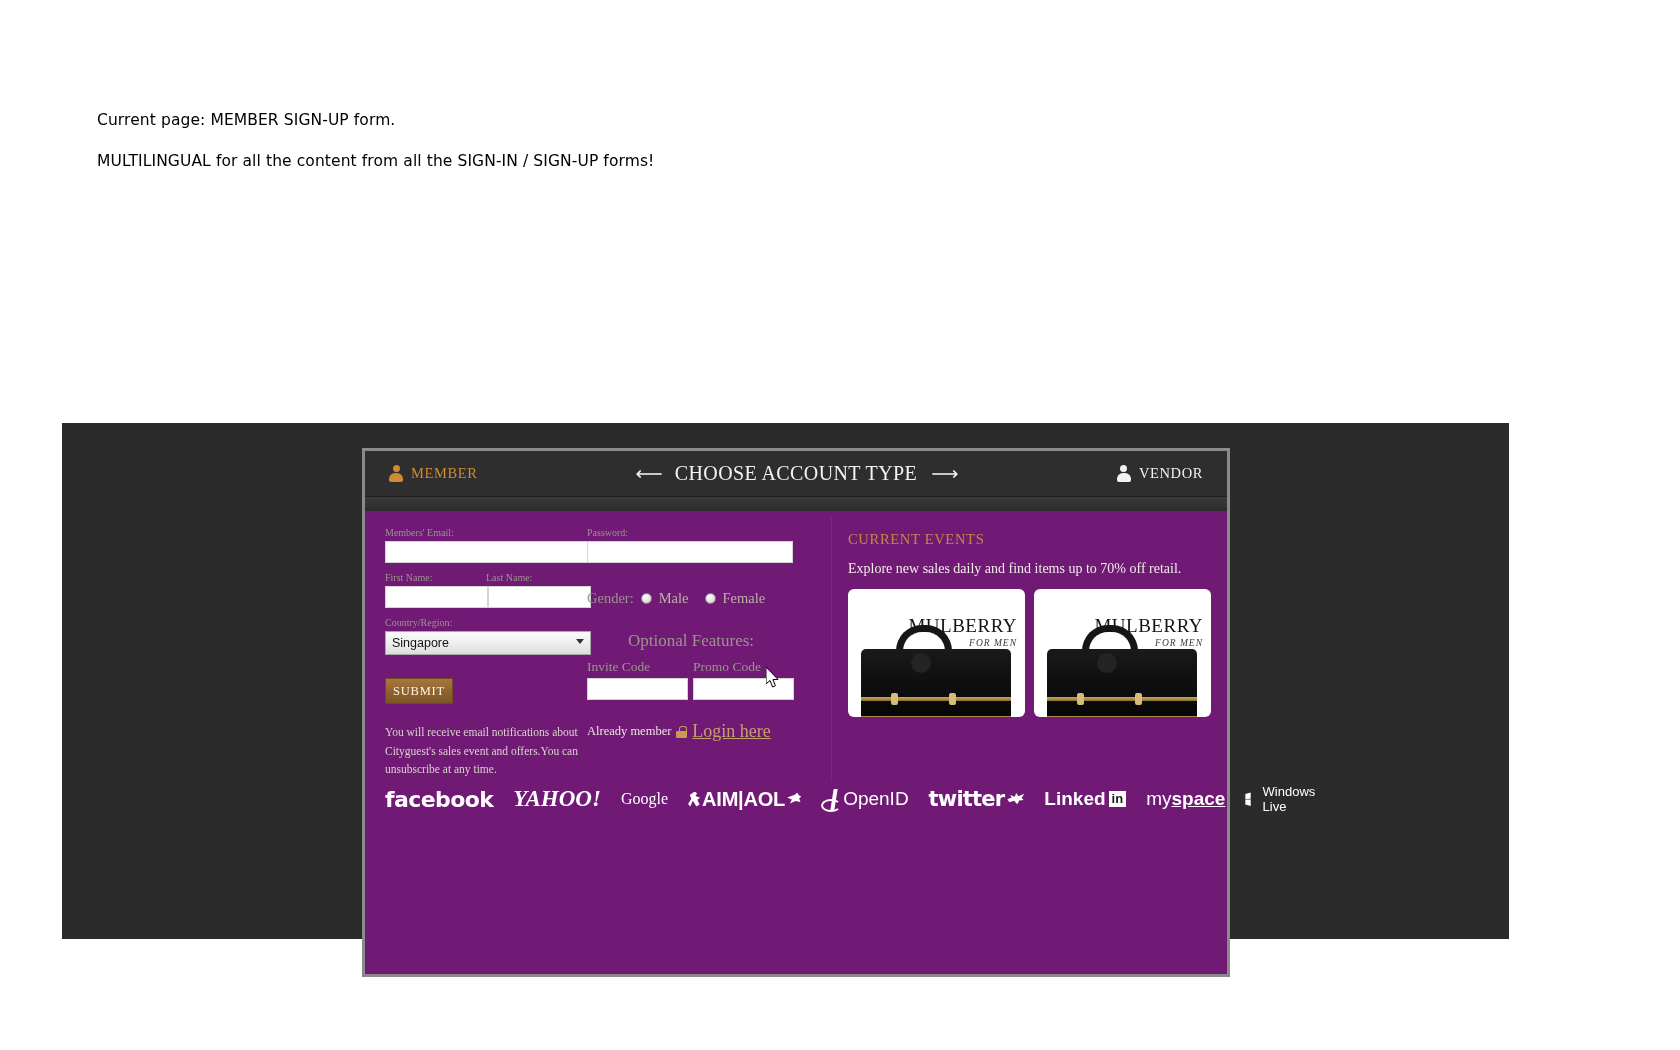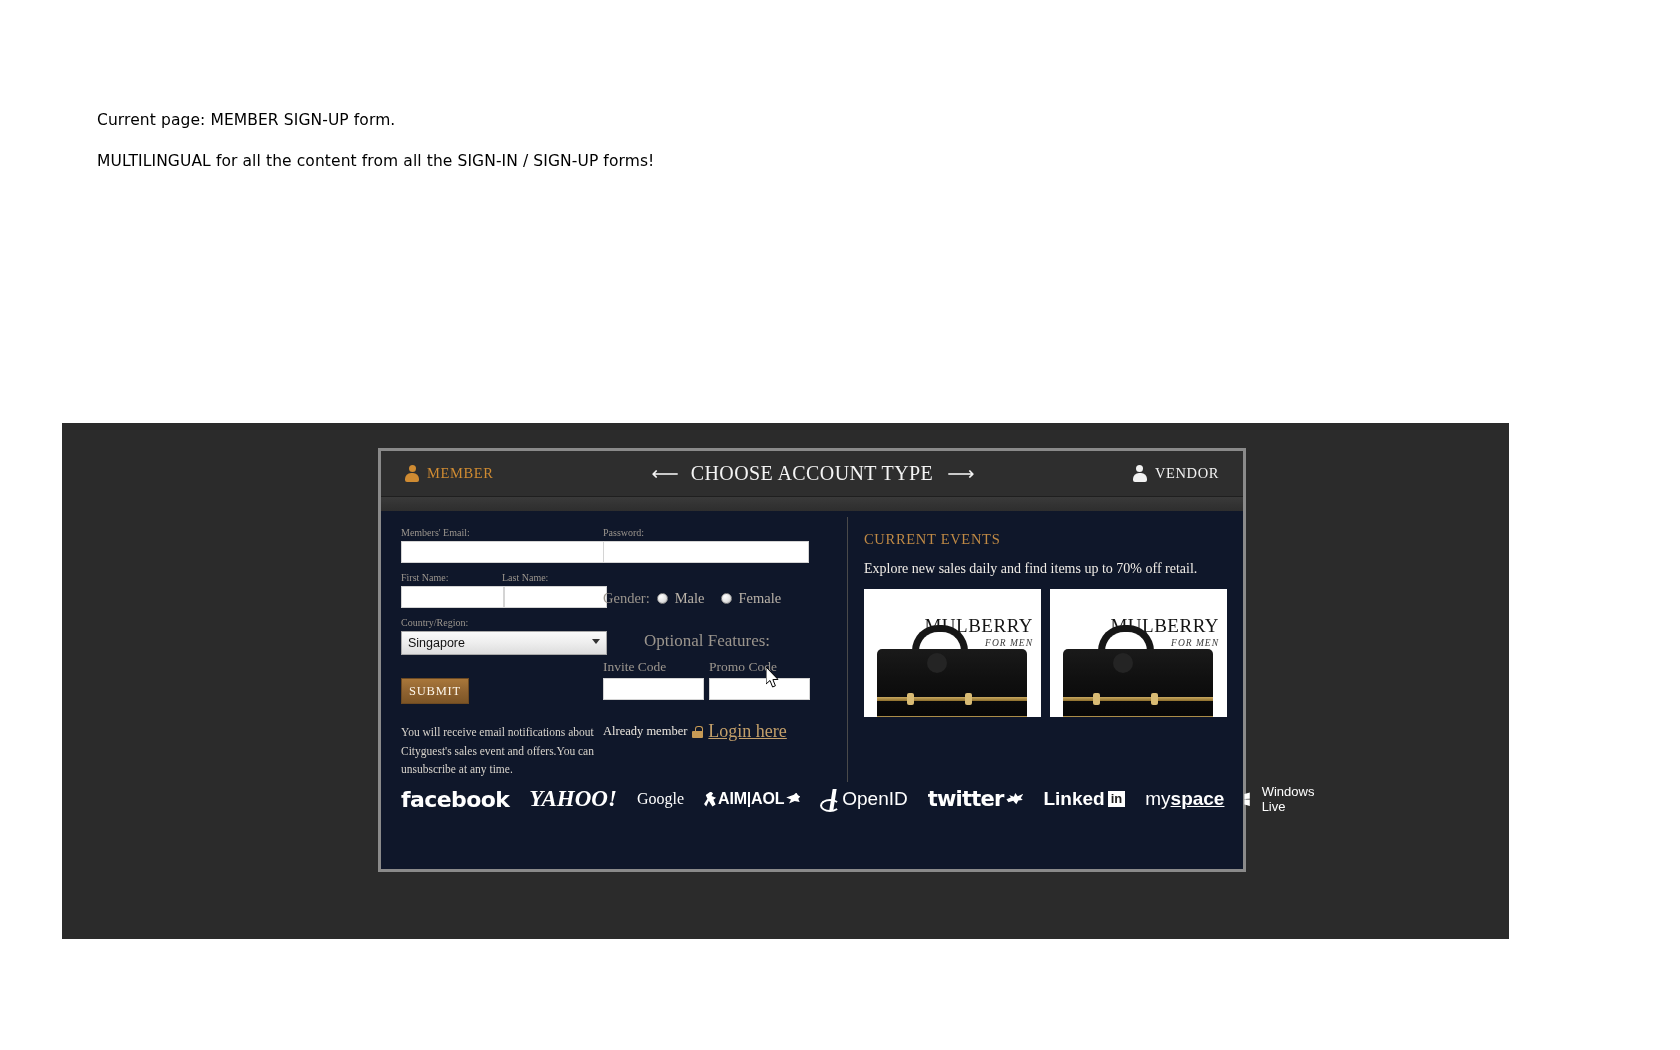--- a/index.html
+++ b/index.html
@@ -24,23 +24,23 @@
 
   
   .page-band {
     position: absolute; left: 62px; top: 423px;
     width: 1447px; height: 516px;
     background: #2b2b2b;
   }
 
   
   .panel {
-    position: absolute; left: 378px; top: 448px;
-    width: 868px; height: 424px;
-    background: #0f172a;
+    position: absolute; left: 362px; top: 448px;
+    width: 868px; height: 529px;
+    background: #701a75;
     border: 3px solid #8a8a8a;
   }
 
   
   .panel-header {
     position: relative;
     height: 46px;
     background: #2e2e2e;
     border-bottom: 1px solid #1f1f1f;
     display: flex; align-items: center;
@@ -236,20 +236,21 @@
     font-size: 14px;
     color: #f0ece6;
     margin-bottom: 12px;
   }
   .thumbs { display: flex; gap: 9px; }
   .thumb {
     width: 177px; height: 128px;
     background: #ffffff;
     position: relative;
     overflow: hidden;
+    border-radius: 6px;
   }
   .brand {
     position: absolute; right: 8px; top: 26px;
     text-align: right;
   }
   .brand-name {
     font-family: "Liberation Serif", serif;
     font-size: 19px; letter-spacing: 0.5px; color: #151515;
   }
   .brand-sub {
@@ -311,21 +312,21 @@
   .lg-yahoo {
     font-family: "Liberation Serif", serif;
     font-size: 23px; font-weight: bold; font-style: italic;
   }
   .lg-google {
     font-family: "Liberation Serif", serif;
     font-size: 16px;
   }
   .lg-aim {
     font-family: "Liberation Sans", sans-serif;
-    font-size: 16px; font-weight: bold; letter-spacing: -0.2px;
+    font-size: 20px; font-weight: bold; letter-spacing: -0.2px;
     display: flex; gap: 2px;
   }
   .aim-run {
     display: inline-block; width: 12px; height: 15px;
     background: #ffffff;
     clip-path: polygon(55% 0, 75% 12%, 62% 30%, 100% 42%, 78% 55%, 96% 86%, 70% 100%, 40% 62%, 18% 100%, 0 84%, 28% 48%, 14% 24%, 38% 10%);
   }
   .aim-bird {
     display: inline-block; width: 14px; height: 13px;
     background: #ffffff;

